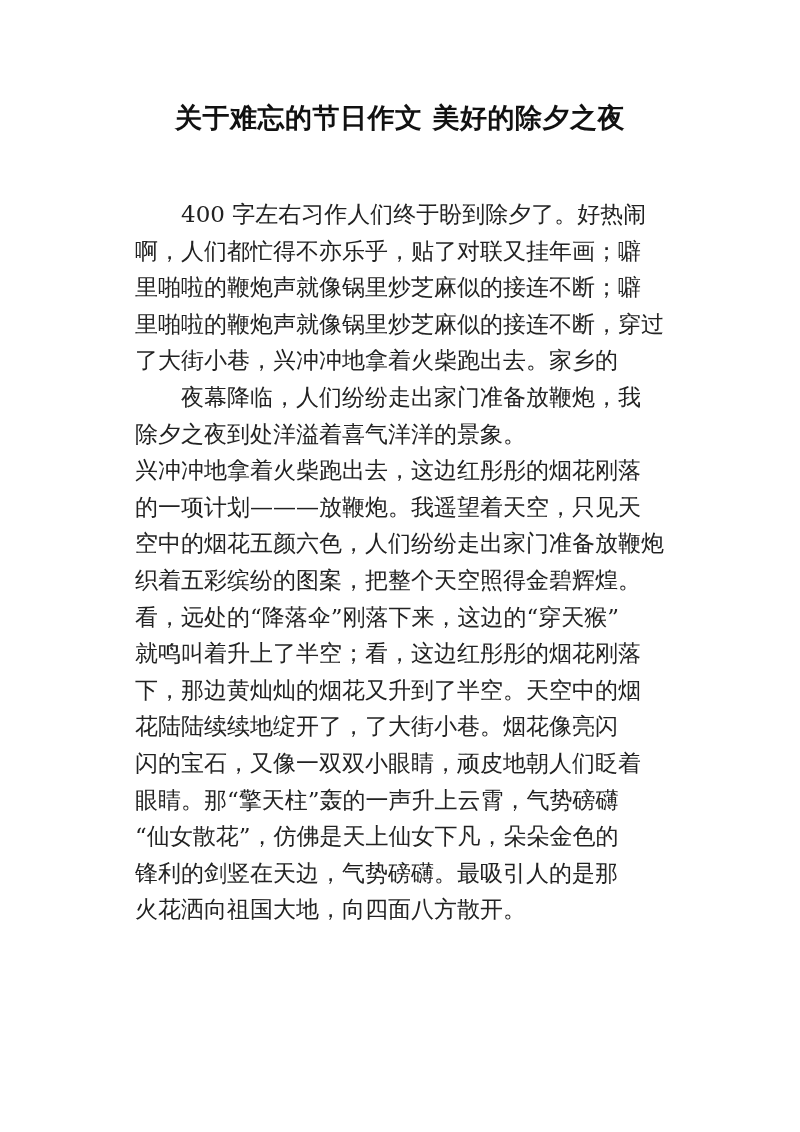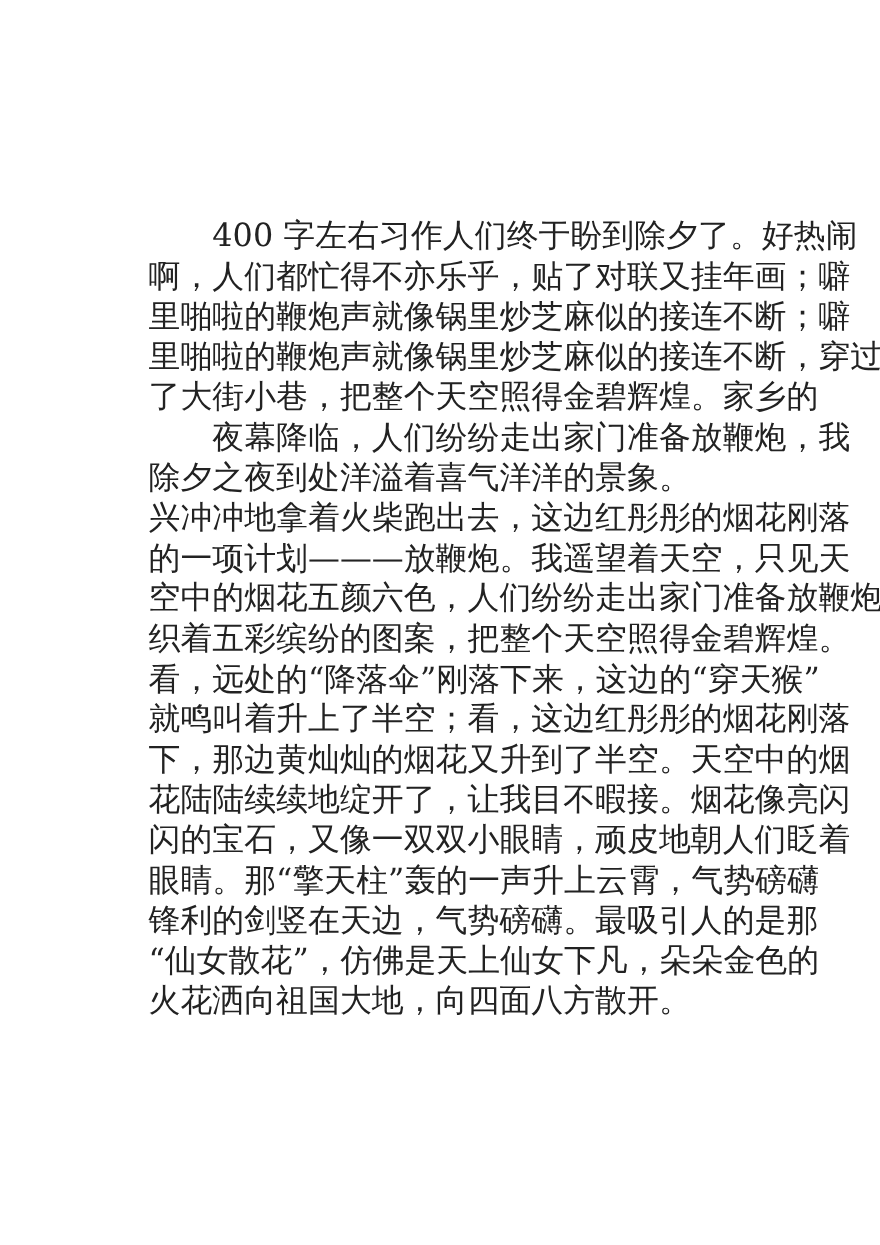--- a/index.html
+++ b/index.html
@@ -7,43 +7,44 @@
   .page { position:absolute; left:0; top:0; width:800px; height:1132px; background:#ffffff; }
   .title {
     position:absolute; left:0; top:98px; width:800px; text-align:center;
     font-family:"DejaVu Sans", "Liberation Sans", sans-serif;
     font-weight:bold; font-size:27px; color:#111; letter-spacing:0.5px;
     line-height:40px;
   }
   .body-text {
     position:absolute; left:135px; top:196px; width:536px;
     font-family:"DejaVu Serif", "Liberation Serif", serif;
-    font-size:29px; color:#222; line-height:36.6px;
+    font-size:23px; color:#222; line-height:36.6px;
   }
   .line { display:block; white-space:nowrap; height:36.6px; }
 </style>
 </head>
 <body>
 
 <div class="page">
+  <div class="title">关于难忘的节日作文  美好的除夕之夜</div>
   <div class="body-text">
     <span class="line">　　400 字左右习作人们终于盼到除夕了。好热闹</span>
     <span class="line">啊，人们都忙得不亦乐乎，贴了对联又挂年画；噼</span>
     <span class="line">里啪啦的鞭炮声就像锅里炒芝麻似的接连不断；噼</span>
     <span class="line">里啪啦的鞭炮声就像锅里炒芝麻似的接连不断，穿过</span>
-    <span class="line">了大街小巷，把整个天空照得金碧辉煌。家乡的</span>
+    <span class="line">了大街小巷，兴冲冲地拿着火柴跑出去。家乡的</span>
     <span class="line">　　夜幕降临，人们纷纷走出家门准备放鞭炮，我</span>
     <span class="line">除夕之夜到处洋溢着喜气洋洋的景象。</span>
     <span class="line">兴冲冲地拿着火柴跑出去，这边红彤彤的烟花刚落</span>
     <span class="line">的一项计划———放鞭炮。我遥望着天空，只见天</span>
     <span class="line">空中的烟花五颜六色，人们纷纷走出家门准备放鞭炮</span>
     <span class="line">织着五彩缤纷的图案，把整个天空照得金碧辉煌。</span>
     <span class="line">看，远处的“降落伞”刚落下来，这边的“穿天猴”</span>
     <span class="line">就鸣叫着升上了半空；看，这边红彤彤的烟花刚落</span>
     <span class="line">下，那边黄灿灿的烟花又升到了半空。天空中的烟</span>
-    <span class="line">花陆陆续续地绽开了，让我目不暇接。烟花像亮闪</span>
+    <span class="line">花陆陆续续地绽开了，了大街小巷。烟花像亮闪</span>
     <span class="line">闪的宝石，又像一双双小眼睛，顽皮地朝人们眨着</span>
     <span class="line">眼睛。那“擎天柱”轰的一声升上云霄，气势磅礴</span>
+    <span class="line">“仙女散花”，仿佛是天上仙女下凡，朵朵金色的</span>
     <span class="line">锋利的剑竖在天边，气势磅礴。最吸引人的是那</span>
-    <span class="line">“仙女散花”，仿佛是天上仙女下凡，朵朵金色的</span>
     <span class="line">火花洒向祖国大地，向四面八方散开。</span>
   </div>
 </div>
 
 </body></html>

